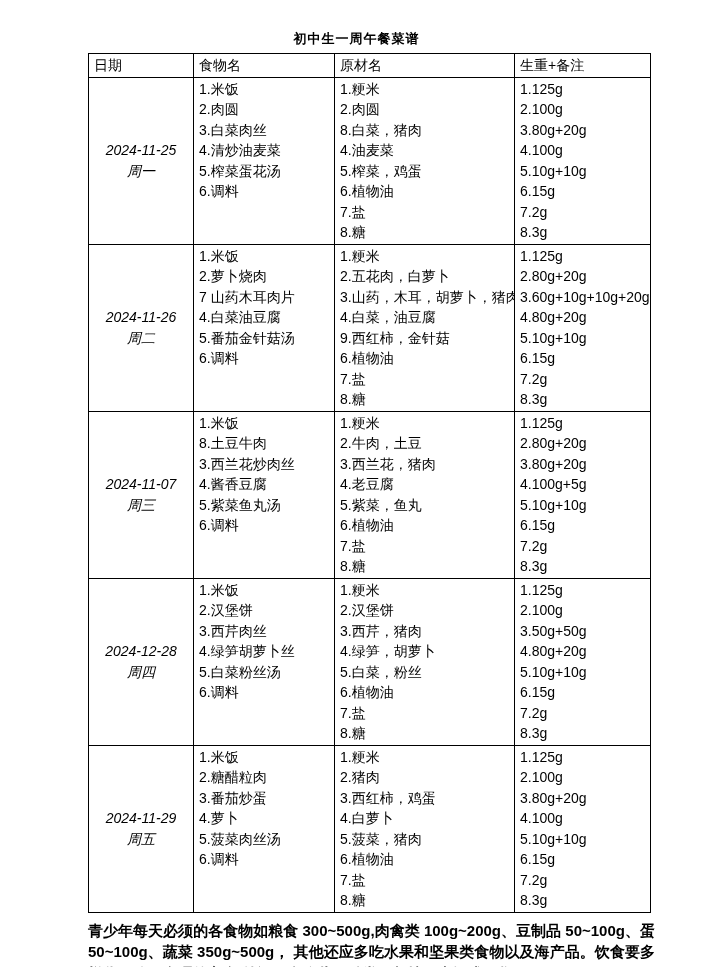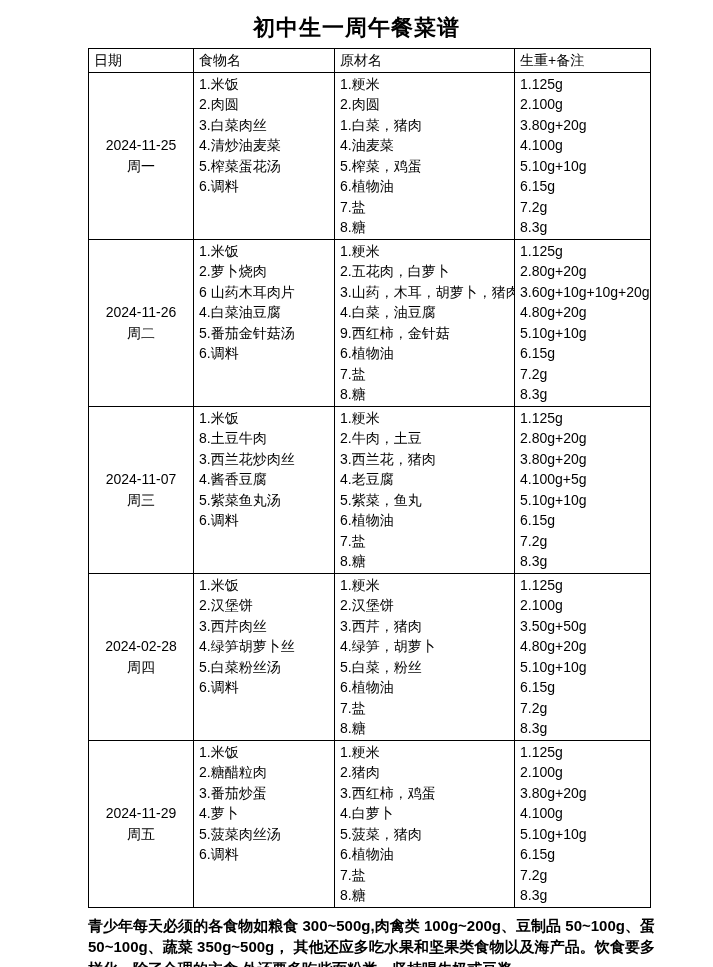--- a/index.html
+++ b/index.html
@@ -3,23 +3,23 @@
 <meta charset="utf-8">
 <style>
   html,body { margin:0; padding:0; }
   body {
     width:713px; height:967px;
     background:#ffffff; color:#000000;
     font-family:"Liberation Sans","DejaVu Sans",sans-serif;
     overflow:hidden;
   }
   .page-title {
-    padding-top:13px;
+    padding-top:30px;
     text-align:center;
-    font-size:22px;
+    font-size:13px;
     font-weight:bold;
     letter-spacing:1px;
   }
   table.menu-table {
     border-collapse:collapse;
     table-layout:fixed;
     margin:5px 0 0 88px;
     width:562px;
   }
   .menu-table col.c-date   { width:105px; }
@@ -34,21 +34,21 @@
     vertical-align:top;
     padding:1px 3px 1px 5px;
     line-height:20.5px;
     overflow:hidden;
   }
   .menu-table th { height:20px; white-space:nowrap; }
   .menu-table tbody tr { height:166px; }
   td.date-cell {
     vertical-align:middle;
     text-align:center;
-    padding-left:0; padding-right:0;
+    padding-left:0; padding-right:0;font-style:italic;
   }
   .cell-line { white-space:nowrap; }
   .page-footer {
     margin:7px 0 0 88px;
     width:567px;
     font-size:15px;
     font-weight:bold;
     line-height:21.5px;
     text-align:justify;
   }
@@ -83,21 +83,21 @@
           <div class="cell-line">1.米饭</div>
           <div class="cell-line">2.肉圆</div>
           <div class="cell-line">3.白菜肉丝</div>
           <div class="cell-line">4.清炒油麦菜</div>
           <div class="cell-line">5.榨菜蛋花汤</div>
           <div class="cell-line">6.调料</div>
         </td>
         <td>
           <div class="cell-line">1.粳米</div>
           <div class="cell-line">2.肉圆</div>
-          <div class="cell-line">1.白菜，猪肉</div>
+          <div class="cell-line">8.白菜，猪肉</div>
           <div class="cell-line">4.油麦菜</div>
           <div class="cell-line">5.榨菜，鸡蛋</div>
           <div class="cell-line">6.植物油</div>
           <div class="cell-line">7.盐</div>
           <div class="cell-line">8.糖</div>
         </td>
         <td>
           <div class="cell-line">1.125g</div>
           <div class="cell-line">2.100g</div>
           <div class="cell-line">3.80g+20g</div>
@@ -109,21 +109,21 @@
         </td>
       </tr>
       <tr>
         <td class="date-cell">
           <div class="cell-line">2024-11-26</div>
           <div class="cell-line">周二</div>
         </td>
         <td>
           <div class="cell-line">1.米饭</div>
           <div class="cell-line">2.萝卜烧肉</div>
-          <div class="cell-line">6 山药木耳肉片</div>
+          <div class="cell-line">7 山药木耳肉片</div>
           <div class="cell-line">4.白菜油豆腐</div>
           <div class="cell-line">5.番茄金针菇汤</div>
           <div class="cell-line">6.调料</div>
         </td>
         <td>
           <div class="cell-line">1.粳米</div>
           <div class="cell-line">2.五花肉，白萝卜</div>
           <div class="cell-line">3.山药，木耳，胡萝卜，猪肉</div>
           <div class="cell-line">4.白菜，油豆腐</div>
           <div class="cell-line">9.西红柿，金针菇</div>
@@ -171,21 +171,21 @@
           <div class="cell-line">3.80g+20g</div>
           <div class="cell-line">4.100g+5g</div>
           <div class="cell-line">5.10g+10g</div>
           <div class="cell-line">6.15g</div>
           <div class="cell-line">7.2g</div>
           <div class="cell-line">8.3g</div>
         </td>
       </tr>
       <tr>
         <td class="date-cell">
-          <div class="cell-line">2024-02-28</div>
+          <div class="cell-line">2024-12-28</div>
           <div class="cell-line">周四</div>
         </td>
         <td>
           <div class="cell-line">1.米饭</div>
           <div class="cell-line">2.汉堡饼</div>
           <div class="cell-line">3.西芹肉丝</div>
           <div class="cell-line">4.绿笋胡萝卜丝</div>
           <div class="cell-line">5.白菜粉丝汤</div>
           <div class="cell-line">6.调料</div>
         </td>

